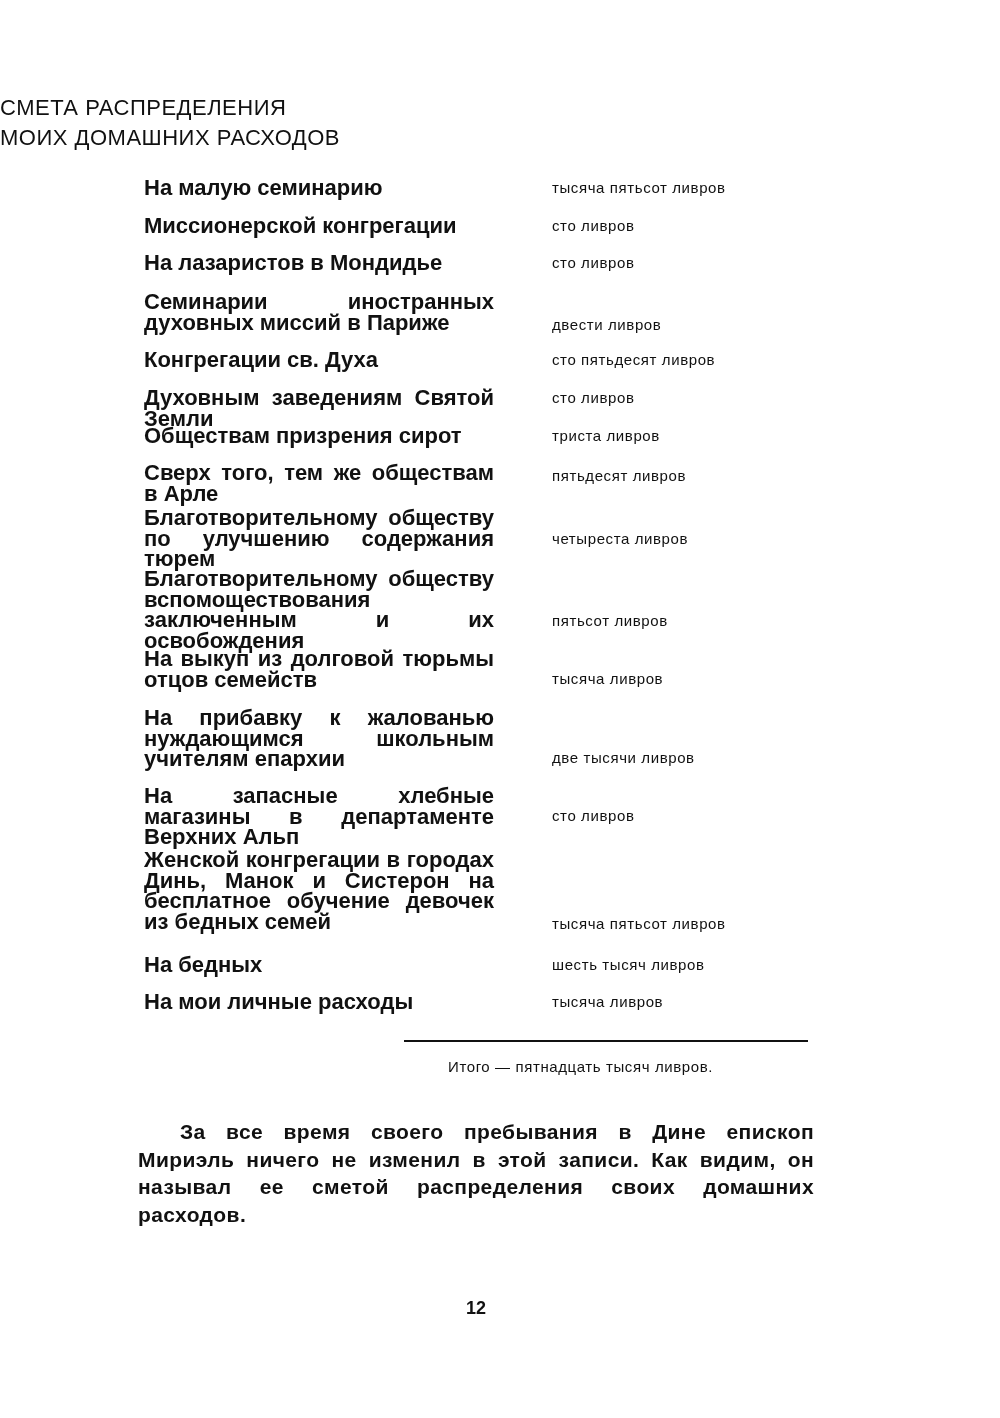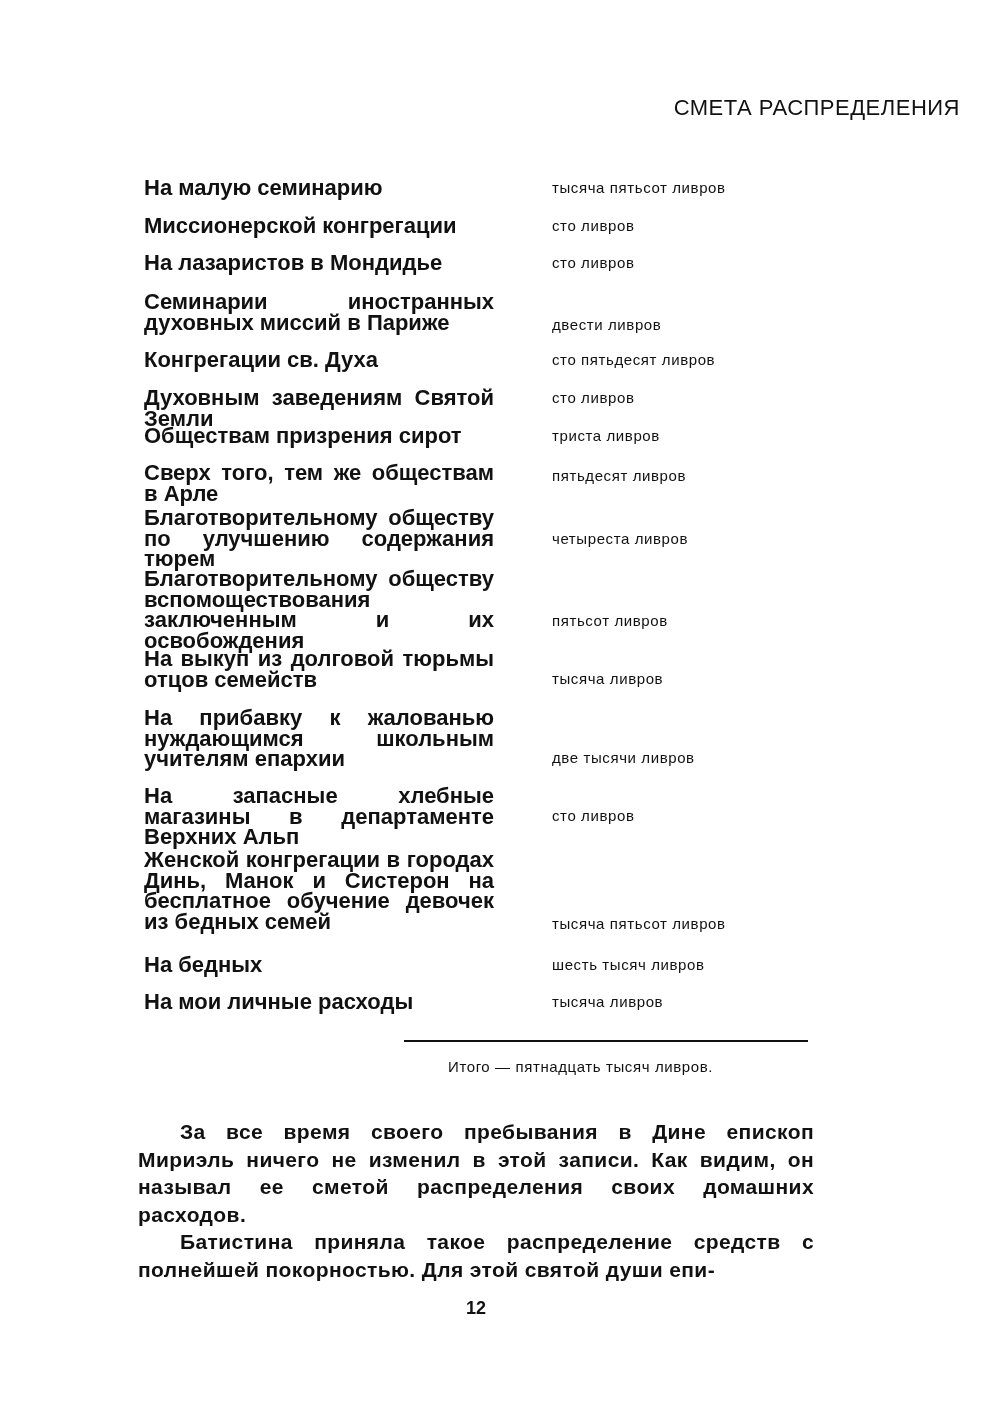--- a/index.html
+++ b/index.html
@@ -2,21 +2,21 @@
 <html><head>
   <meta charset="utf-8">
   <style>
     html, body { margin: 0; padding: 0; background: #ffffff; }
     body {
       width: 1000px; height: 1418px; position: relative; overflow: hidden;
       font-family: "Liberation Sans", "DejaVu Sans", sans-serif;
       color: #111111;
     }
     .title {
-      position: absolute; left: 0; width: 960px; text-align: right;
+      position: absolute; left: 0; width: 960px; text-align: left;
       font-size: 22px; letter-spacing: 0.5px; line-height: 30px; top: 93px;
     }
     .entries { position: absolute; left: 144px; top: 178px; width: 700px; }
     .entry { position: absolute; left: 0; width: 700px; }
     .entry .label {
       position: absolute; left: 0; width: 350px;
       font-size: 22px; line-height: 20.5px; font-weight: bold;
       text-align: justify; text-align-last: left;
     }
     .entry .amount {
@@ -42,20 +42,21 @@
     .page-number {
       position: absolute; left: 0; width: 952px; text-align: center;
       top: 1298px; font-size: 18px; font-weight: bold;
     }
   </style>
 </head>
 <body>
 
 <div class="title">
   <div>СМЕТА РАСПРЕДЕЛЕНИЯ</div>
+  <div>МОИХ ДОМАШНИХ РАСХОДОВ</div>
 </div>
 
 <div class="entries">
   <div class="entry" style="top:0px">
     <div class="label">На малую семинарию</div>
     <div class="amount" style="top:1px">тысяча пятьсот ливров</div>
   </div>
   <div class="entry" style="top:38px">
     <div class="label">Миссионерской конгрегации</div>
     <div class="amount" style="top:1px">сто ливров</div>
@@ -120,16 +121,15 @@
 
 <div class="rule"></div>
 
 <div class="total">
   <span class="total-label">Итого —</span>
   <span class="total-value">пятнадцать тысяч ливров.</span>
 </div>
 
 <div class="prose">
   <p>За все время своего пребывания в Дине епископ Мириэль ничего не изменил в этой записи. Как видим, он называл ее сметой распределения своих домашних расходов.</p>
-  <p>Батистина приняла такое распределение средств с полнейшей покорностью. Для этой святой души епи-</p>
 </div>
 
 <div class="page-number">12</div>
 
 </body></html>

